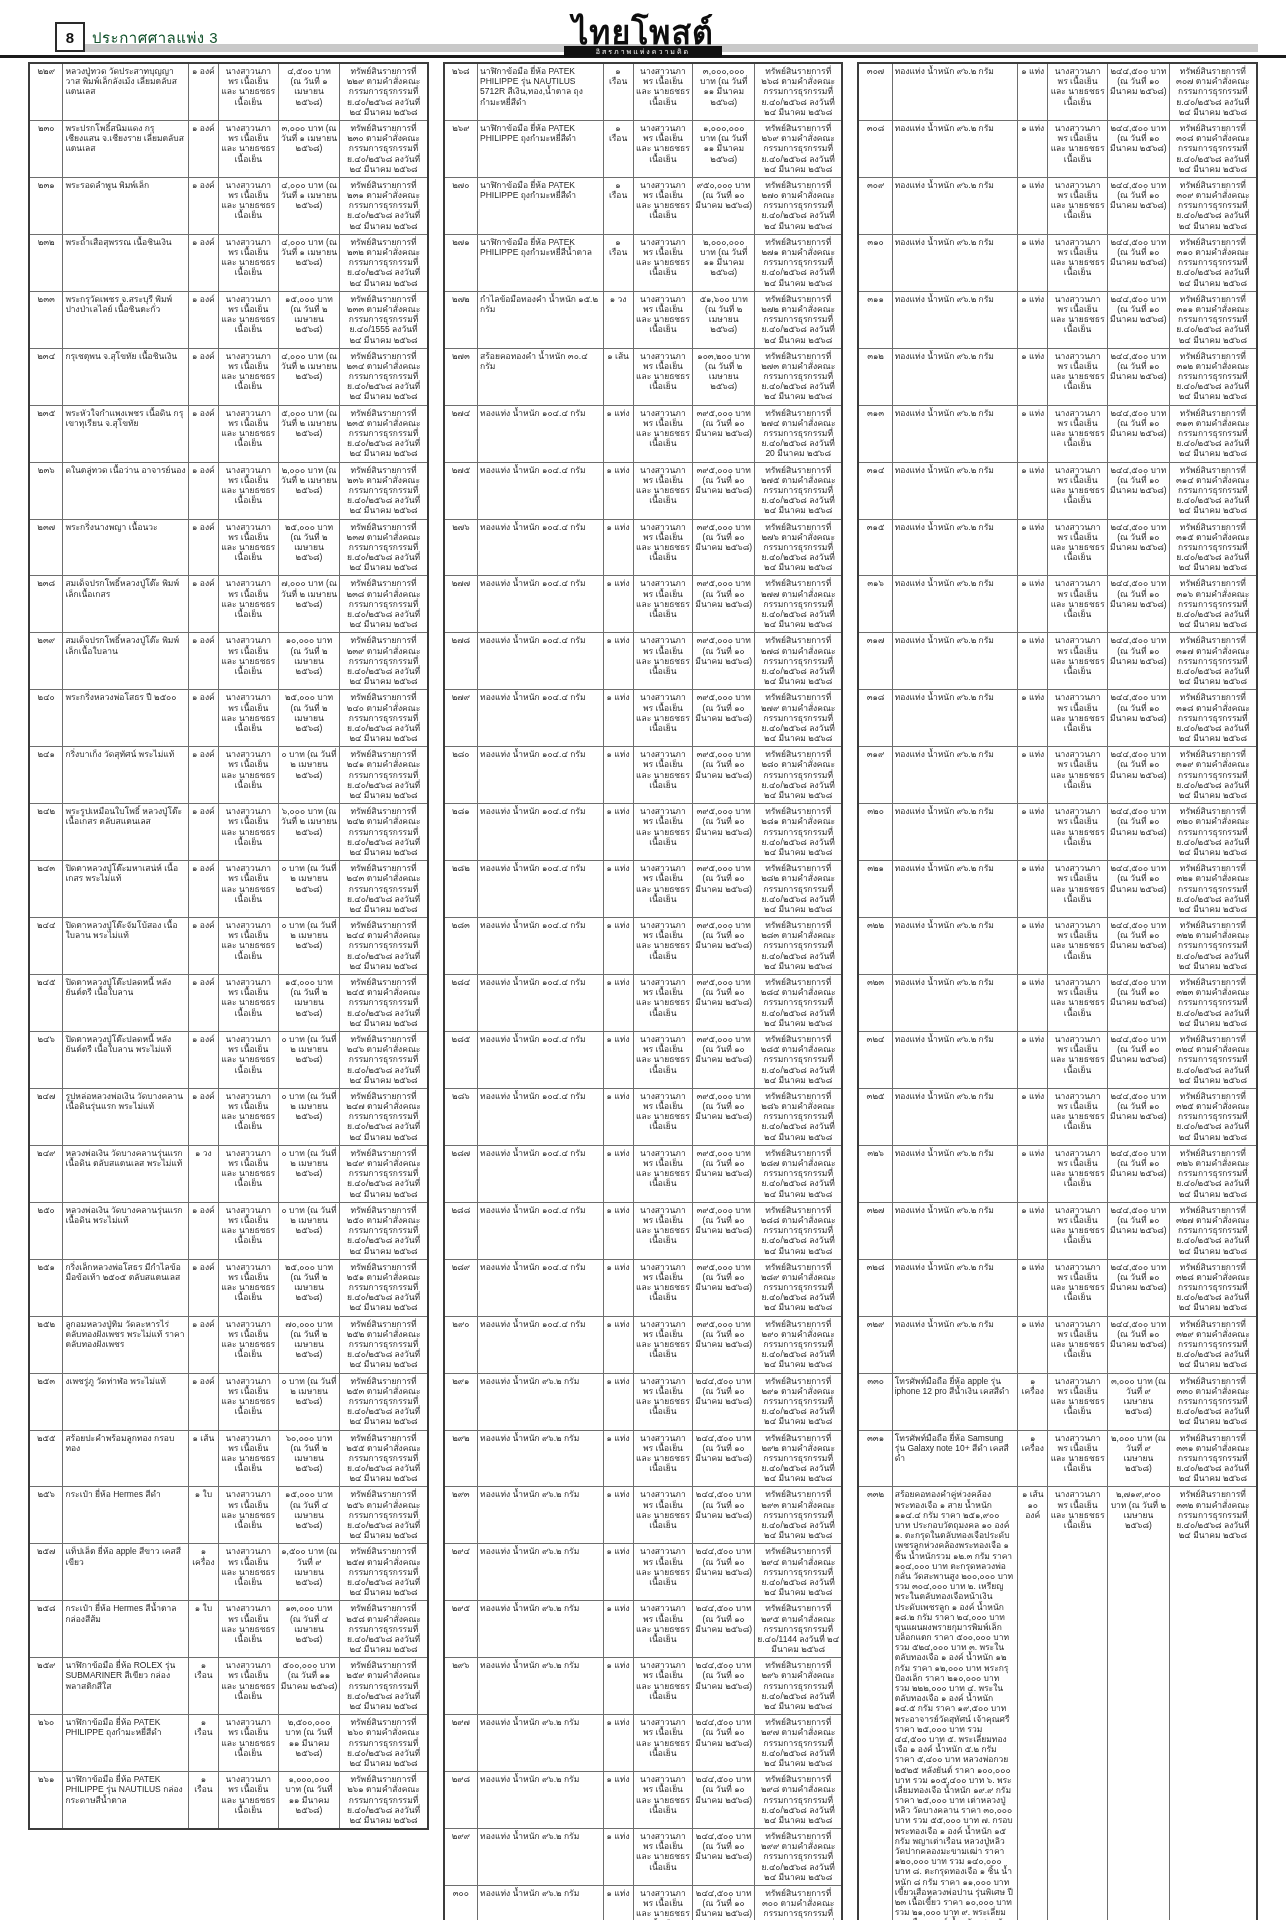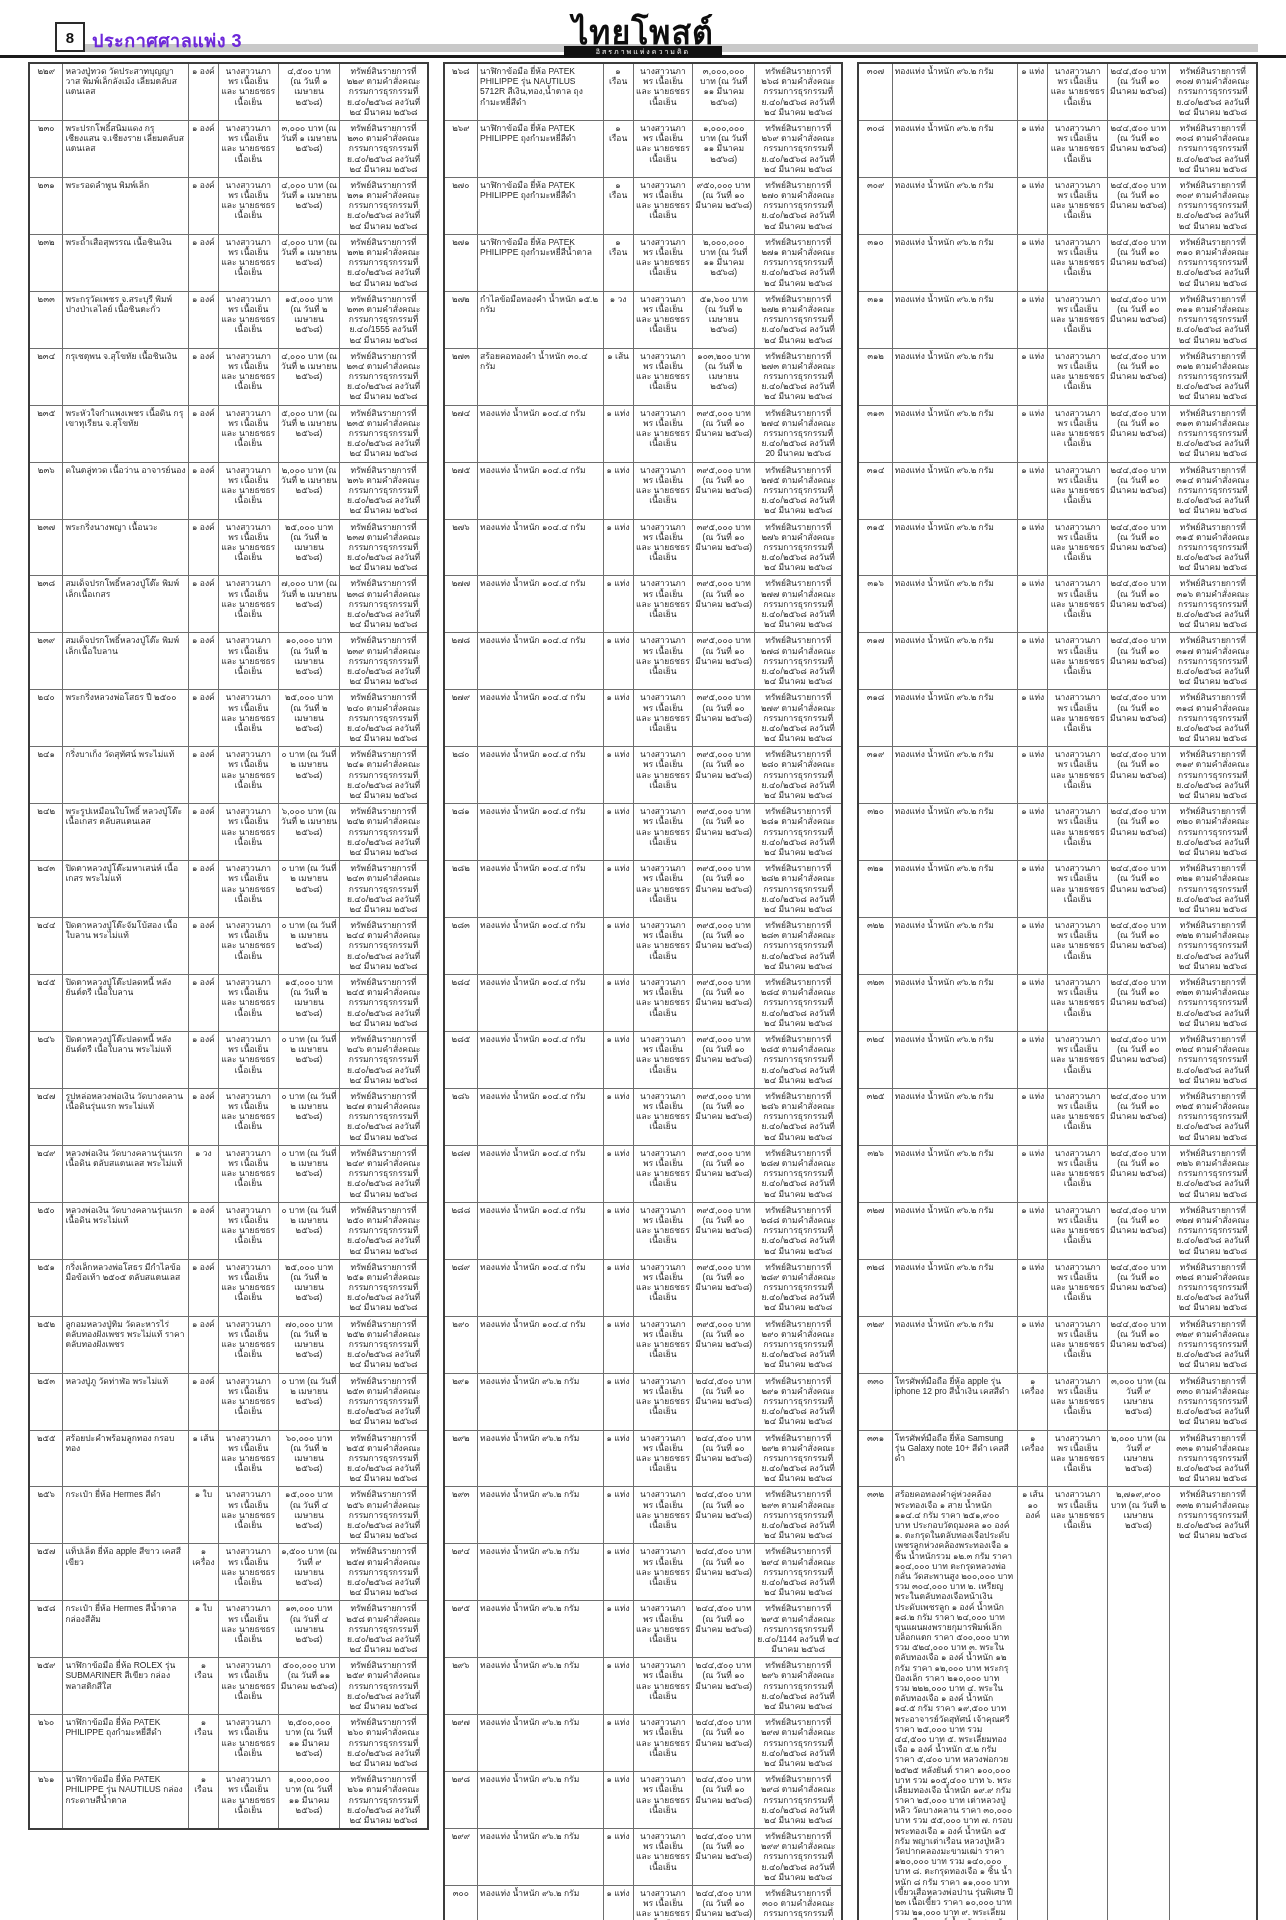--- a/index.html
+++ b/index.html
@@ -14,21 +14,21 @@
   .gray-bar{position:absolute;left:55px;right:28px;top:44px;height:8px;background:#c9c9c9;}
   .rule{position:absolute;left:0;right:0;top:55px;height:3px;background:#1b1b1b;}
   .pagenum-box{
     position:absolute;left:55px;top:22px;width:26px;height:26px;
     border:2px solid #2a2a2a;background:#fff;
     display:flex;align-items:center;justify-content:center;
     font-weight:bold;font-size:15px;color:#111;
   }
   .section-title{
     position:absolute;left:92px;top:26px;
-    font-weight:bold;font-size:18px;color:#6d28d9;letter-spacing:.5px;white-space:nowrap;
+    font-weight:normal;font-size:15px;color:#14532d;letter-spacing:.5px;white-space:nowrap;
   }
   .masthead{position:absolute;left:0;right:0;top:16px;text-align:center;}
   .masthead-title{
     display:inline-block;font-weight:900;font-size:32px;line-height:32px;color:#0d0d0d;
     letter-spacing:1px;transform:scaleY(1.05);
   }
   .masthead-tagline{
     margin:0 auto;margin-top:-2px;width:158px;height:11px;background:#111;color:#fff;
     font-size:7px;line-height:11px;text-align:center;letter-spacing:2px;
   }
@@ -263,21 +263,21 @@
             <tr>
               <td class="c0">๒๕๒</td>
               <td class="c1">ลูกอมหลวงปู่ทิม วัดละหารไร่ ตลับทองฝังเพชร พระไม่แท้ ราคาตลับทองฝังเพชร</td>
               <td class="c2">๑ องค์</td>
               <td class="c3">นางสาวนภาพร เนื้อเย็น และ นายธชธร เนื้อเย็น</td>
               <td class="c4">๗๐,๐๐๐ บาท (ณ วันที่ ๒ เมษายน ๒๕๖๘)</td>
               <td class="c5">ทรัพย์สินรายการที่ ๒๕๒ ตามคำสั่งคณะกรรมการธุรกรรมที่ ย.๔๐/๒๕๖๘ ลงวันที่ ๒๔ มีนาคม ๒๕๖๘</td>
             </tr>
             <tr>
               <td class="c0">๒๕๓</td>
-              <td class="c1">หลวงปู่ภู วัดท่าฬ่อ พระไม่แท้</td>
+              <td class="c1">งเพชรู่ภู วัดท่าฬ่อ พระไม่แท้</td>
               <td class="c2">๑ องค์</td>
               <td class="c3">นางสาวนภาพร เนื้อเย็น และ นายธชธร เนื้อเย็น</td>
               <td class="c4">๐ บาท (ณ วันที่ ๒ เมษายน ๒๕๖๘)</td>
               <td class="c5">ทรัพย์สินรายการที่ ๒๕๓ ตามคำสั่งคณะกรรมการธุรกรรมที่ ย.๔๐/๒๕๖๘ ลงวันที่ ๒๔ มีนาคม ๒๕๖๘</td>
             </tr>
             <tr>
               <td class="c0">๒๕๕</td>
               <td class="c1">สร้อยปะคำพร้อมลูกทอง กรอบทอง</td>
               <td class="c2">๑ เส้น</td>
               <td class="c3">นางสาวนภาพร เนื้อเย็น และ นายธชธร เนื้อเย็น</td>

